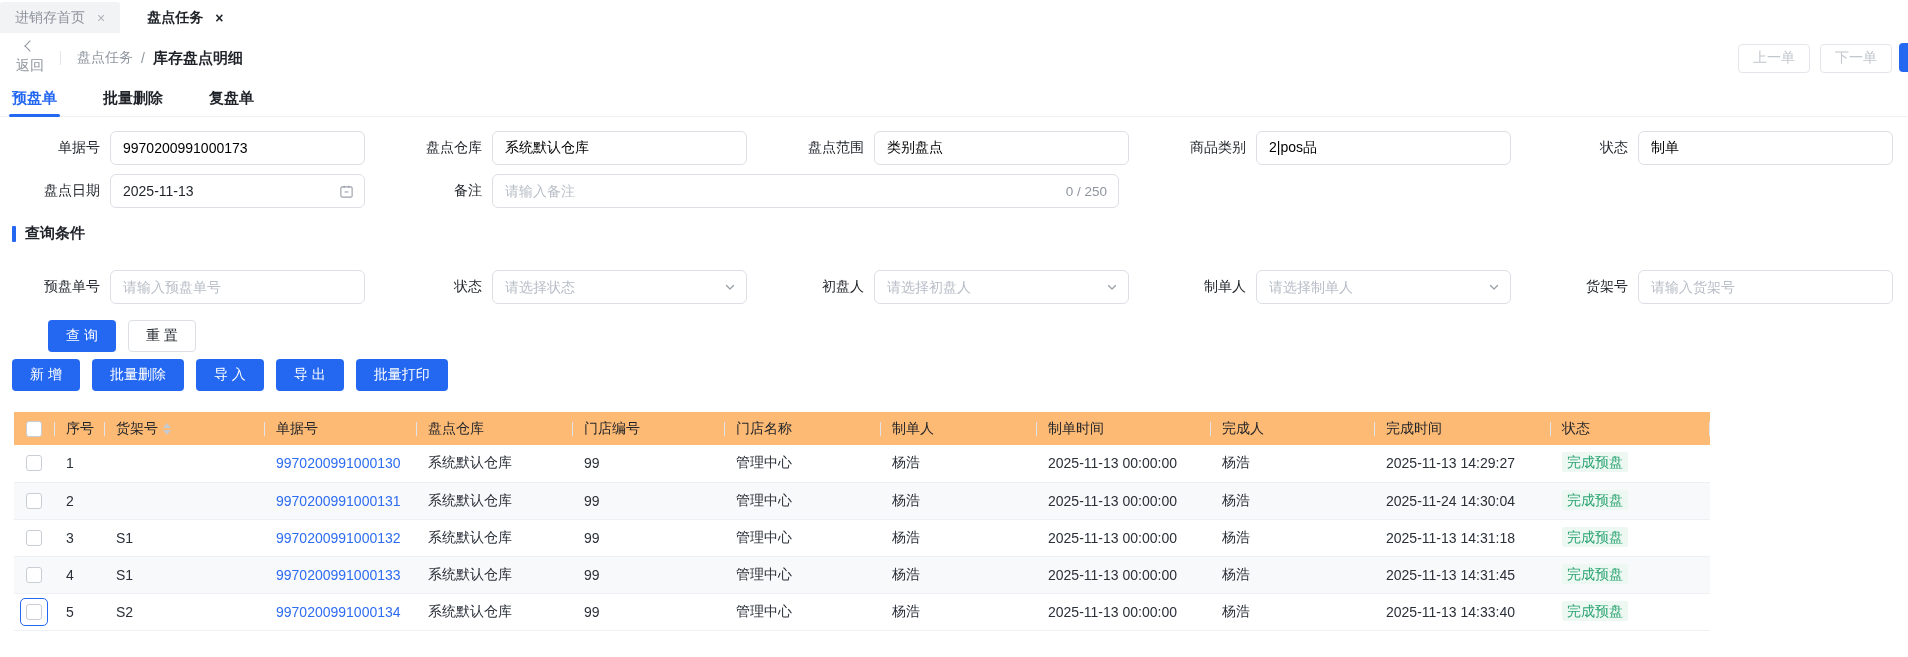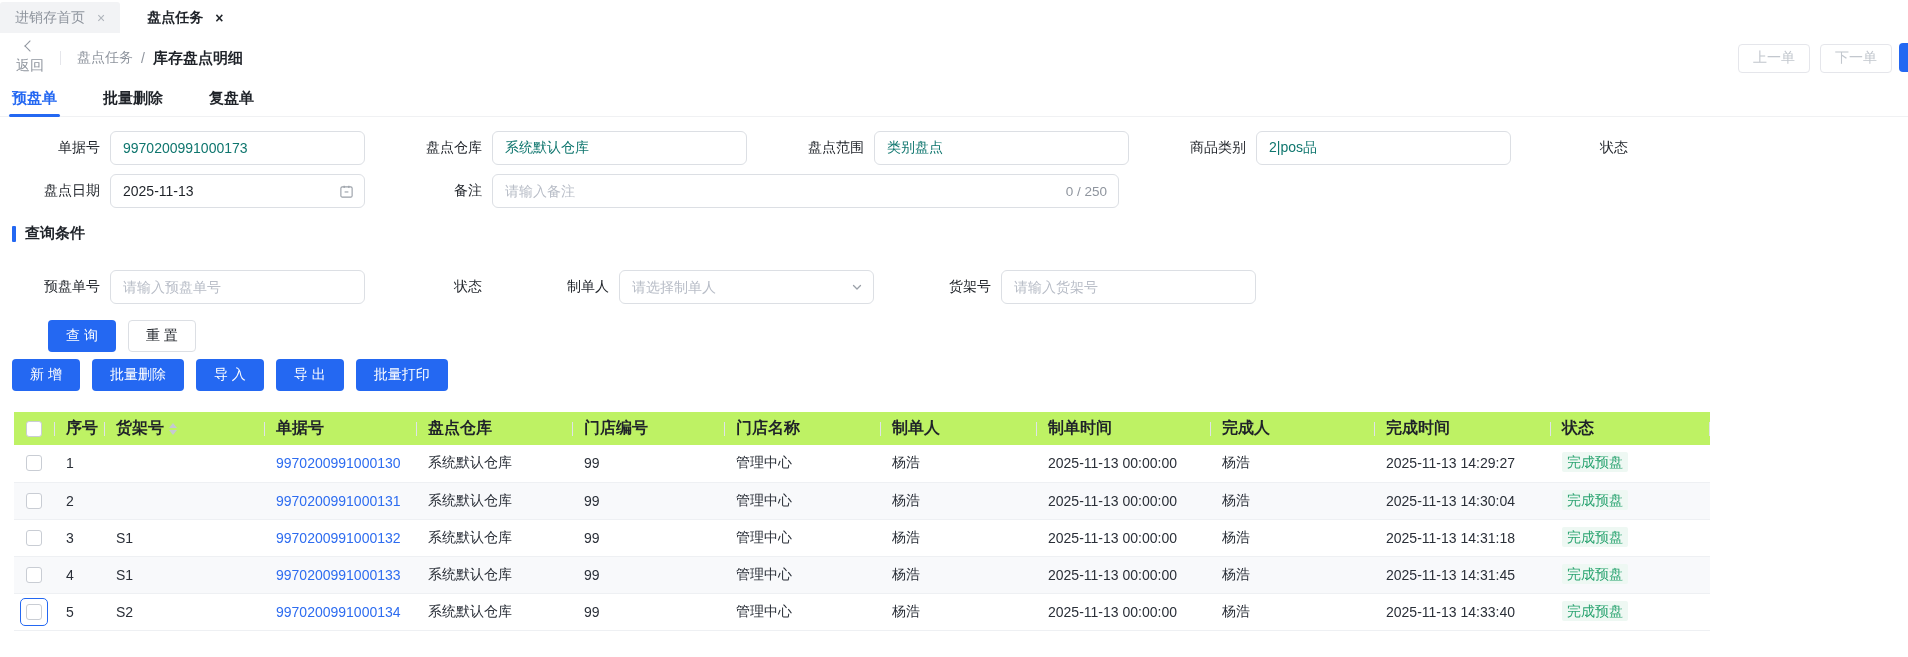--- a/index.html
+++ b/index.html
@@ -32,40 +32,40 @@
   .subtab.active { color:#2468f2; }
   .subtab.active::after { content:""; position:absolute; left:-3px; right:-3px; bottom:-1px; height:3px; background:#2468f2; border-radius:2px; }
   
   .form-area { padding:14px 0 0 20px; }
   .frow { display:flex; margin-bottom:9px; }
   .fgroup { display:flex; align-items:center; margin-right:37px; }
   .fgroup:last-child { margin-right:0; }
   .flabel { width:90px; flex:none; text-align:right; padding-right:10px; color:#1f2329; white-space:nowrap; }
   .fcontrol { position:relative; display:flex; align-items:center; }
   input.fi { width:255px; height:34px; border:1px solid #dcdfe4; border-radius:6px; padding:0 12px; font-size:14px; color:#1f2329; background:#fff; font-family:inherit; outline:none; }
-  input.fi.muted { color:#0f766e; }
+  input.fi.muted { color:#000000; }
   input.fi::placeholder { color:#b8bdc7; opacity:1; }
   input.fi.with-icon { padding-right:34px; }
   input.fi.remark-input { width:627px; padding-right:70px; }
   .ctrl-icon { position:absolute; right:11px; display:flex; align-items:center; pointer-events:none; }
   .counter { position:absolute; right:12px; color:#8f959e; font-size:13.5px; pointer-events:none; }
   
   .query-title { display:flex; align-items:center; gap:9px; margin:16px 0 0 12px; font-weight:700; font-size:15px; }
   .qbar { width:4px; height:16px; background:#2468f2; border-radius:1px; }
   .query-row { margin-top:13px; }
   
   .btn { height:32px; padding:0 17px; border-radius:4px; font-size:14px; display:inline-flex; align-items:center; border:1px solid transparent; font-family:inherit; cursor:pointer; white-space:nowrap; }
   .btn.primary { background:#2468f2; color:#fff; }
   .btn.ghost { background:#fff; border-color:#dcdfe4; color:#1f2329; }
   .btn-row { margin:16px 0 0 48px; display:flex; gap:12px; }
   .action-row { margin:7px 0 0 12px; display:flex; gap:12px;align-items:flex-end; }
   
   .table-wrap { margin:21px 0 0 14px; width:1696px; }
   table { border-collapse:collapse; table-layout:fixed; width:100%; }
-  thead th { height:33px; font-weight:700; font-size:16px; text-align:left; padding:0 12px; position:relative; background:#bef264; color:#1f2329; white-space:nowrap; }
+  thead th { height:33px; font-weight:400; font-size:14px; text-align:left; padding:0 12px; position:relative; background:#fdba74; color:#1f2329; white-space:nowrap; }
   thead th.sep::before { content:""; position:absolute; left:0; top:50%; transform:translateY(-50%); width:1px; height:14px; background:#e0e3e8; }
   thead th.endsep::after { content:""; position:absolute; right:0; top:50%; transform:translateY(-50%); width:1px; height:14px; background:#e0e3e8; }
   tbody td { height:37px; padding:0 12px; border-bottom:1px solid #eef0f3; color:#2a2f38; white-space:nowrap; overflow:hidden; }
   tbody tr.striped { background:#f8f9fb; }
   td.c-check, th.c-check { text-align:center; padding:0; }
   .link { color:#2d6cf0; text-decoration:none; cursor:pointer; }
   .status-tag { color:#2ba471; background:#eef8f3; padding:2px 5px; border-radius:2px; }
   .cbx-wrap { display:inline-flex; align-items:center; justify-content:center; padding:5px; border:1px solid transparent; border-radius:5px; vertical-align:middle; cursor:pointer; }
   .cbx-wrap.focused { border-color:#2468f2; }
   .cbx { width:16px; height:16px; border:1px solid #c9cdd4; border-radius:3px; background:#fff; display:inline-block; }
@@ -131,20 +131,23 @@
         </span>
     </div>
     <div class="fgroup">
       <span class="flabel">商品类别</span>
       <span class="fcontrol">
           <input class="fi muted" readonly="" value="2|pos品" style="">
         </span>
     </div>
     <div class="fgroup">
       <span class="flabel">状态</span>
+      <span class="fcontrol">
+          <input class="fi muted" readonly="" value="制单" style="">
+        </span>
     </div>
   </div>
   <div class="frow">
     <div class="fgroup">
       <span class="flabel">盘点日期</span>
       <span class="fcontrol">
         <input class="fi with-icon" value="2025-11-13" style="">
         <span class="ctrl-icon">
           <svg width="15" height="15" viewBox="0 0 16 16" fill="none">
               <rect x="2" y="3" width="12" height="11" rx="1.5" stroke="#9aa0a8" stroke-width="1.2"></rect>
@@ -173,20 +176,39 @@
 <div class="form-area query-row">
   <div class="frow">
     <div class="fgroup">
       <span class="flabel">预盘单号</span>
       <span class="fcontrol">
           <input class="fi" placeholder="请输入预盘单号" style="">
         </span>
     </div>
     <div class="fgroup">
       <span class="flabel">状态</span>
+      <span class="fcontrol">
+        <input class="fi with-icon" readonly="" placeholder="请选择状态" style="">
+        <span class="ctrl-icon">
+            <svg width="12" height="12" viewBox="0 0 12 12" fill="none">
+              <path d="M2.5 4.5 L6 8 L9.5 4.5" stroke="#9aa0a8" stroke-width="1.3" stroke-linecap="round" stroke-linejoin="round"></path>
+            </svg>
+          </span>
+      </span>
+    </div>
+    <div class="fgroup">
+      <span class="flabel">初盘人</span>
+      <span class="fcontrol">
+        <input class="fi with-icon" readonly="" placeholder="请选择初盘人" style="">
+        <span class="ctrl-icon">
+            <svg width="12" height="12" viewBox="0 0 12 12" fill="none">
+              <path d="M2.5 4.5 L6 8 L9.5 4.5" stroke="#9aa0a8" stroke-width="1.3" stroke-linecap="round" stroke-linejoin="round"></path>
+            </svg>
+          </span>
+      </span>
     </div>
     <div class="fgroup">
       <span class="flabel">制单人</span>
       <span class="fcontrol">
         <input class="fi with-icon" readonly="" placeholder="请选择制单人" style="">
         <span class="ctrl-icon">
             <svg width="12" height="12" viewBox="0 0 12 12" fill="none">
               <path d="M2.5 4.5 L6 8 L9.5 4.5" stroke="#9aa0a8" stroke-width="1.3" stroke-linecap="round" stroke-linejoin="round"></path>
             </svg>
           </span>
@@ -279,21 +301,21 @@
             </span></td>
     <td>2</td>
     <td></td>
     <td><a class="link">9970200991000131</a></td>
     <td>系统默认仓库</td>
     <td>99</td>
     <td>管理中心</td>
     <td>杨浩</td>
     <td>2025-11-13 00:00:00</td>
     <td>杨浩</td>
-    <td>2025-11-13 14:30:04</td>
+    <td>2025-11-24 14:30:04</td>
     <td><span class="status-tag">完成预盘</span></td>
   </tr>
         <tr>
     <td class="c-check"><span class="cbx-wrap">
               <span class="cbx"></span>
             </span></td>
     <td>3</td>
     <td>S1</td>
     <td><a class="link">9970200991000132</a></td>
     <td>系统默认仓库</td>

